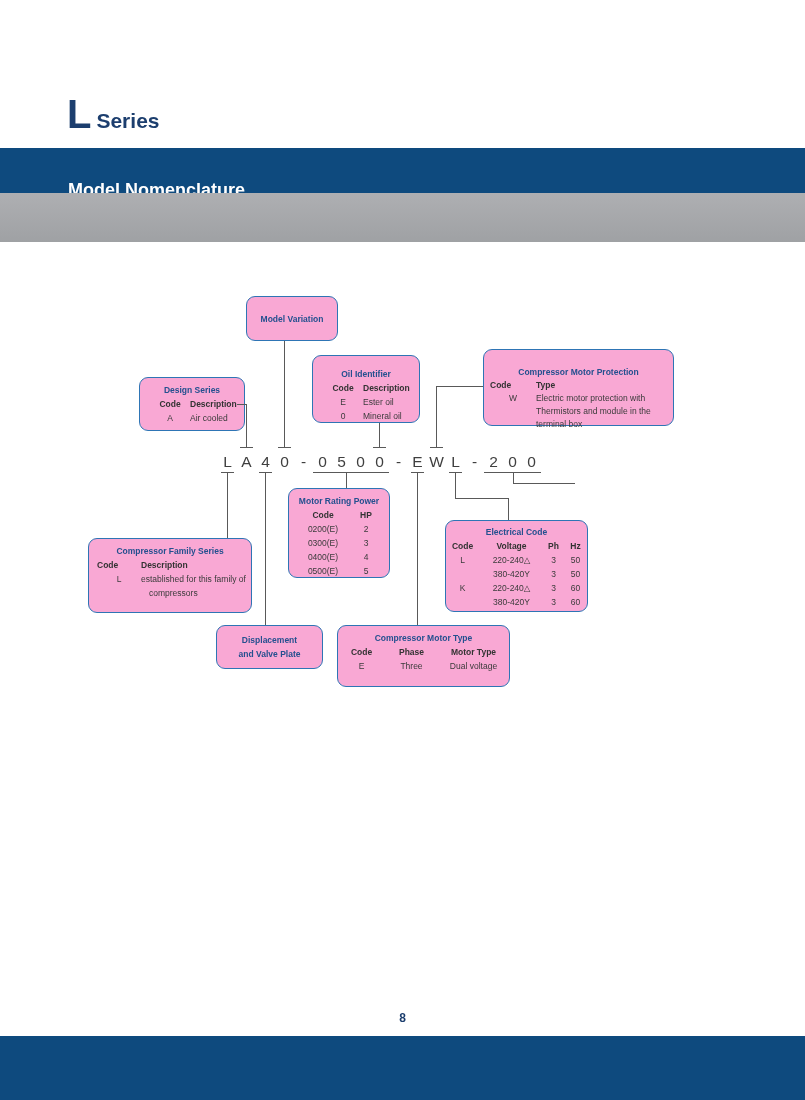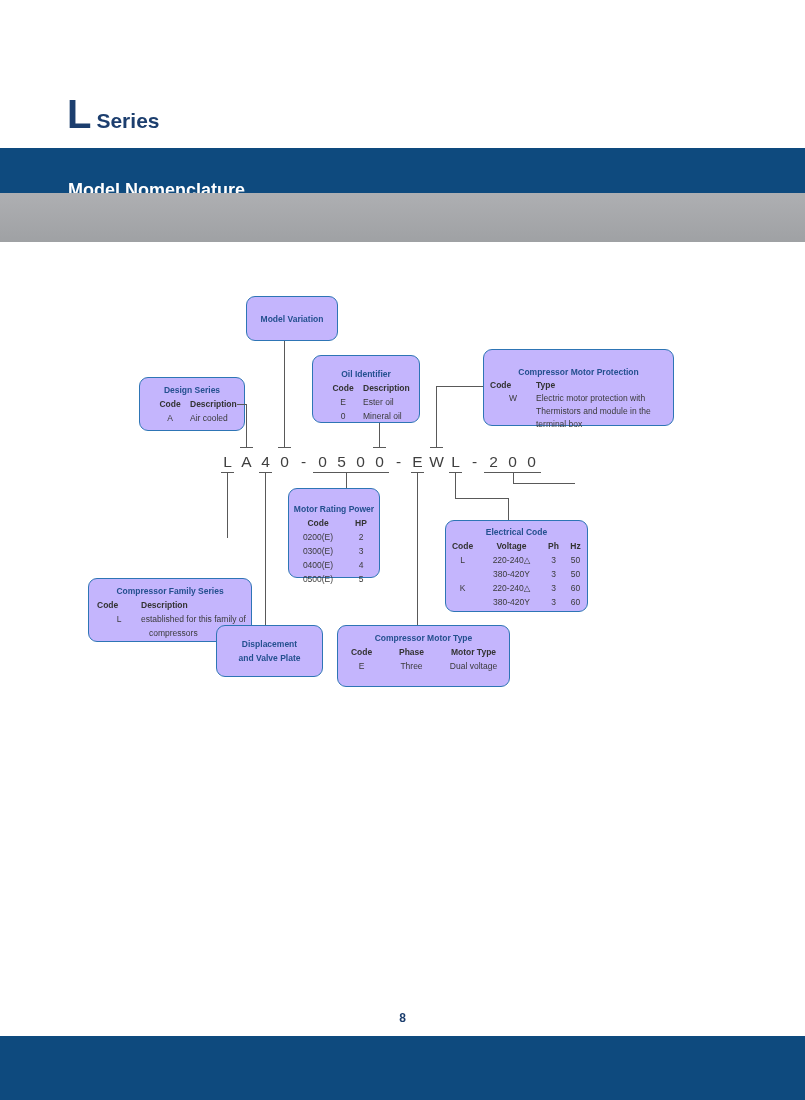--- a/index.html
+++ b/index.html
@@ -20,35 +20,35 @@
 
   
   .series-title{position:absolute;left:67px;top:94px;display:flex;align-items:baseline;color:var(--title-navy);}
   .series-letter{font-size:40px;font-weight:bold;line-height:1;}
   .series-word{font-size:21px;font-weight:bold;margin-left:5px;}
   .header-band{position:absolute;left:0;top:148px;width:805px;height:53px;background:var(--band-blue);display:flex;align-items:flex-end;}
   .header-band .band-text{color:#ffffff;font-size:18px;font-weight:bold;padding-left:68px;}
   .gray-band{position:absolute;left:0;top:193px;width:805px;height:49px;background:linear-gradient(var(--gray-band-top),var(--gray-band-bottom));}
 
   
-  .nbox{position:absolute;border:1.5px solid var(--box-border-blue);border-radius:9px;background:#c4b5fd;color:var(--body-text);font-size:8.5px;line-height:14px;}
+  .nbox{position:absolute;border:1.5px solid var(--box-border-blue);border-radius:9px;background:#f9a8d4;color:var(--body-text);font-size:8.5px;line-height:14px;}
   .nbox-title{color:var(--box-title-blue);font-weight:bold;text-align:center;font-size:8.5px;}
   .hdr{font-weight:bold;color:#333333;}
   .cell-c{text-align:center;}
   .cell-l{text-align:left;}
 
   .box-model-variation{left:246px;top:296px;width:92px;height:45px;display:flex;align-items:center;justify-content:center;}
   .box-design-series{left:131px;top:377px;width:106px;height:54px;padding-top:5px;margin-left:8px;}
   .box-oil-identifier{left:312px;top:355px;width:108px;height:68px;padding-top:11px;}
   .box-cmp{left:483px;top:349px;width:191px;height:77px;padding-top:16px;line-height:13px;}
   .box-bill{left:575px;top:460px;width:120px;height:43px;display:flex;align-items:center;justify-content:center;padding:0 5px;}
-  .box-motor-rating{left:288px;top:488px;width:92px;height:90px;padding-top:13px;}
+  .box-motor-rating{left:288px;top:488px;width:102px;height:90px;padding-top:5px;}
   .box-electrical{left:445px;top:520px;width:143px;height:92px;padding-top:4px;}
-  .box-family{left:88px;top:538px;width:164px;height:64px;padding-top:5px;margin-top:40px;}
-  .box-displacement{left:216px;top:625px;width:107px;height:52px;display:flex;flex-direction:column;align-items:center;justify-content:center;}
+  .box-family{left:88px;top:538px;width:164px;height:75px;padding-top:5px;}
+  .box-displacement{left:216px;top:625px;width:107px;height:44px;display:flex;flex-direction:column;align-items:center;justify-content:center;}
   .box-motor-type{left:337px;top:625px;width:173px;height:62px;padding-top:5px;}
 
   .g2a{display:grid;grid-template-columns:40px 1fr;padding-left:10px;padding-right:6px;}
   .g2b{display:grid;grid-template-columns:46px 1fr;padding-left:6px;padding-right:6px;}
   .g2c{display:grid;grid-template-columns:54px 32px;justify-content:center;}
   .g2d{display:grid;grid-template-columns:44px 1fr;padding-left:8px;padding-right:4px;}
   .g3{display:grid;grid-template-columns:42px 58px 66px;justify-content:center;}
   .g4{display:grid;grid-template-columns:34px 64px 20px 24px;justify-content:center;}
 
   .wrap-hang{padding-left:8px;text-indent:-8px;}

